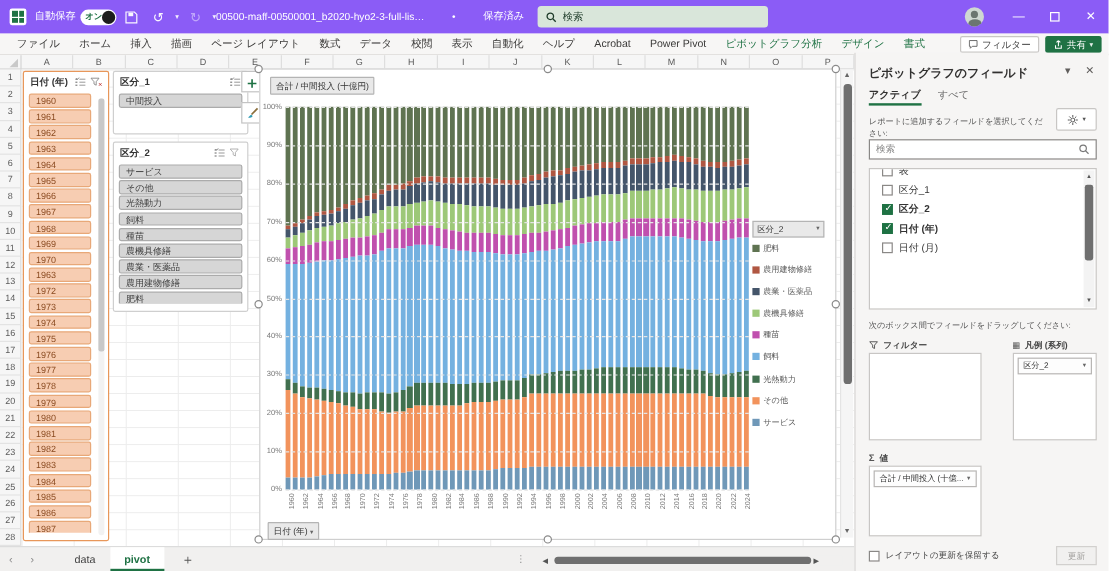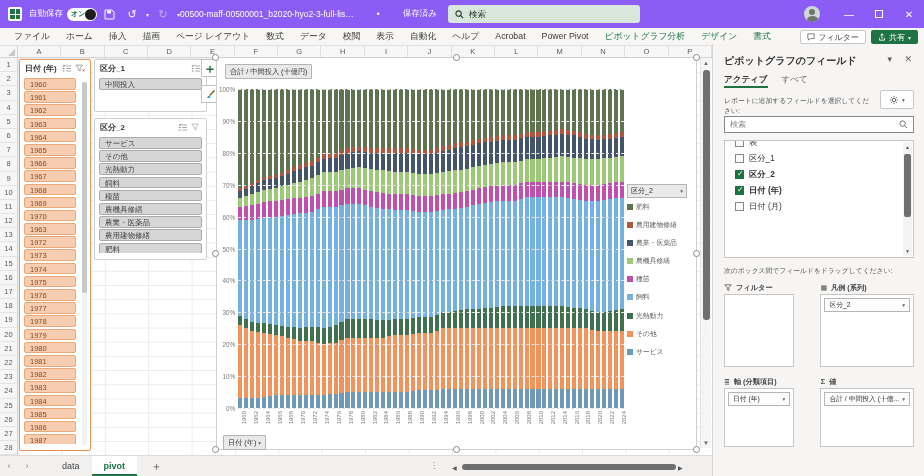--- a/index.html
+++ b/index.html
@@ -1321,38 +1321,31 @@
         </div>
         <div class="zone-box" id="zone-legend">
             <div class="chip">
               <span>区分_2</span>
               <span class="cv">▾</span>
             </div>
           </div>
       </div>
       <div class="zone">
         <div class="zone-head">
-          <span style="font-size:7px; color:#555;">≣</span>
-          <span>軸 (分類項目)</span>
-        </div>
-        <div class="zone-box" id="zone-axis">
-            <div class="chip">
-              <span>日付 (年)</span>
-              <span class="cv">▾</span>
-            </div>
-          </div>
-      </div>
-      <div class="zone">
-        <div class="zone-head">
           <span style="font-size:8px; color:#555;">Σ</span>
           <span>値</span>
         </div>
         <div class="zone-box" id="zone-values">
             <div class="chip">
               <span>合計 / 中間投入 (十億...</span>
               <span class="cv">▾</span>
             </div>
           </div>
       </div>
     </div>
+    <div class="panel-bottom">
+      <span class="pb-cb"></span>
+      <span class="pb-label">レイアウトの更新を保留する</span>
+      <div class="update-btn">更新</div>
+    </div>
   </div>
 
 </div>
 
 </body></html>

